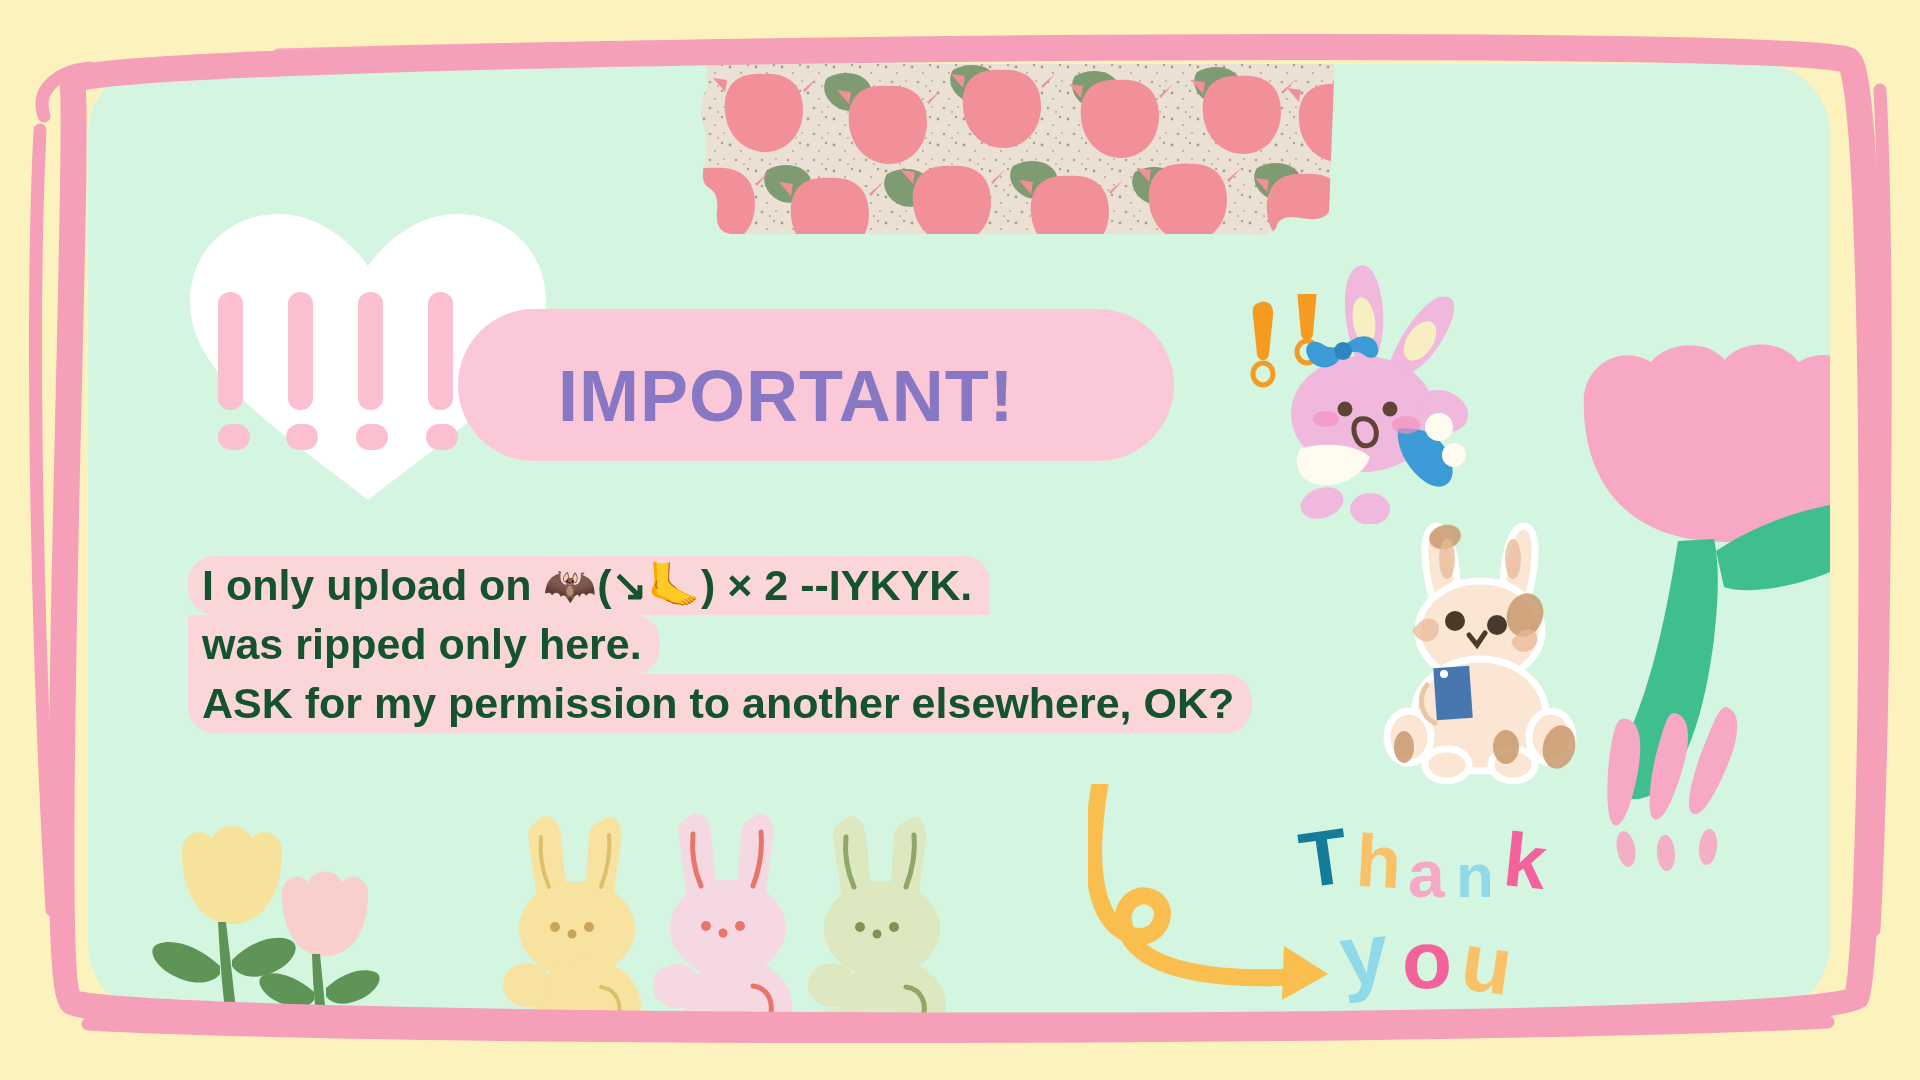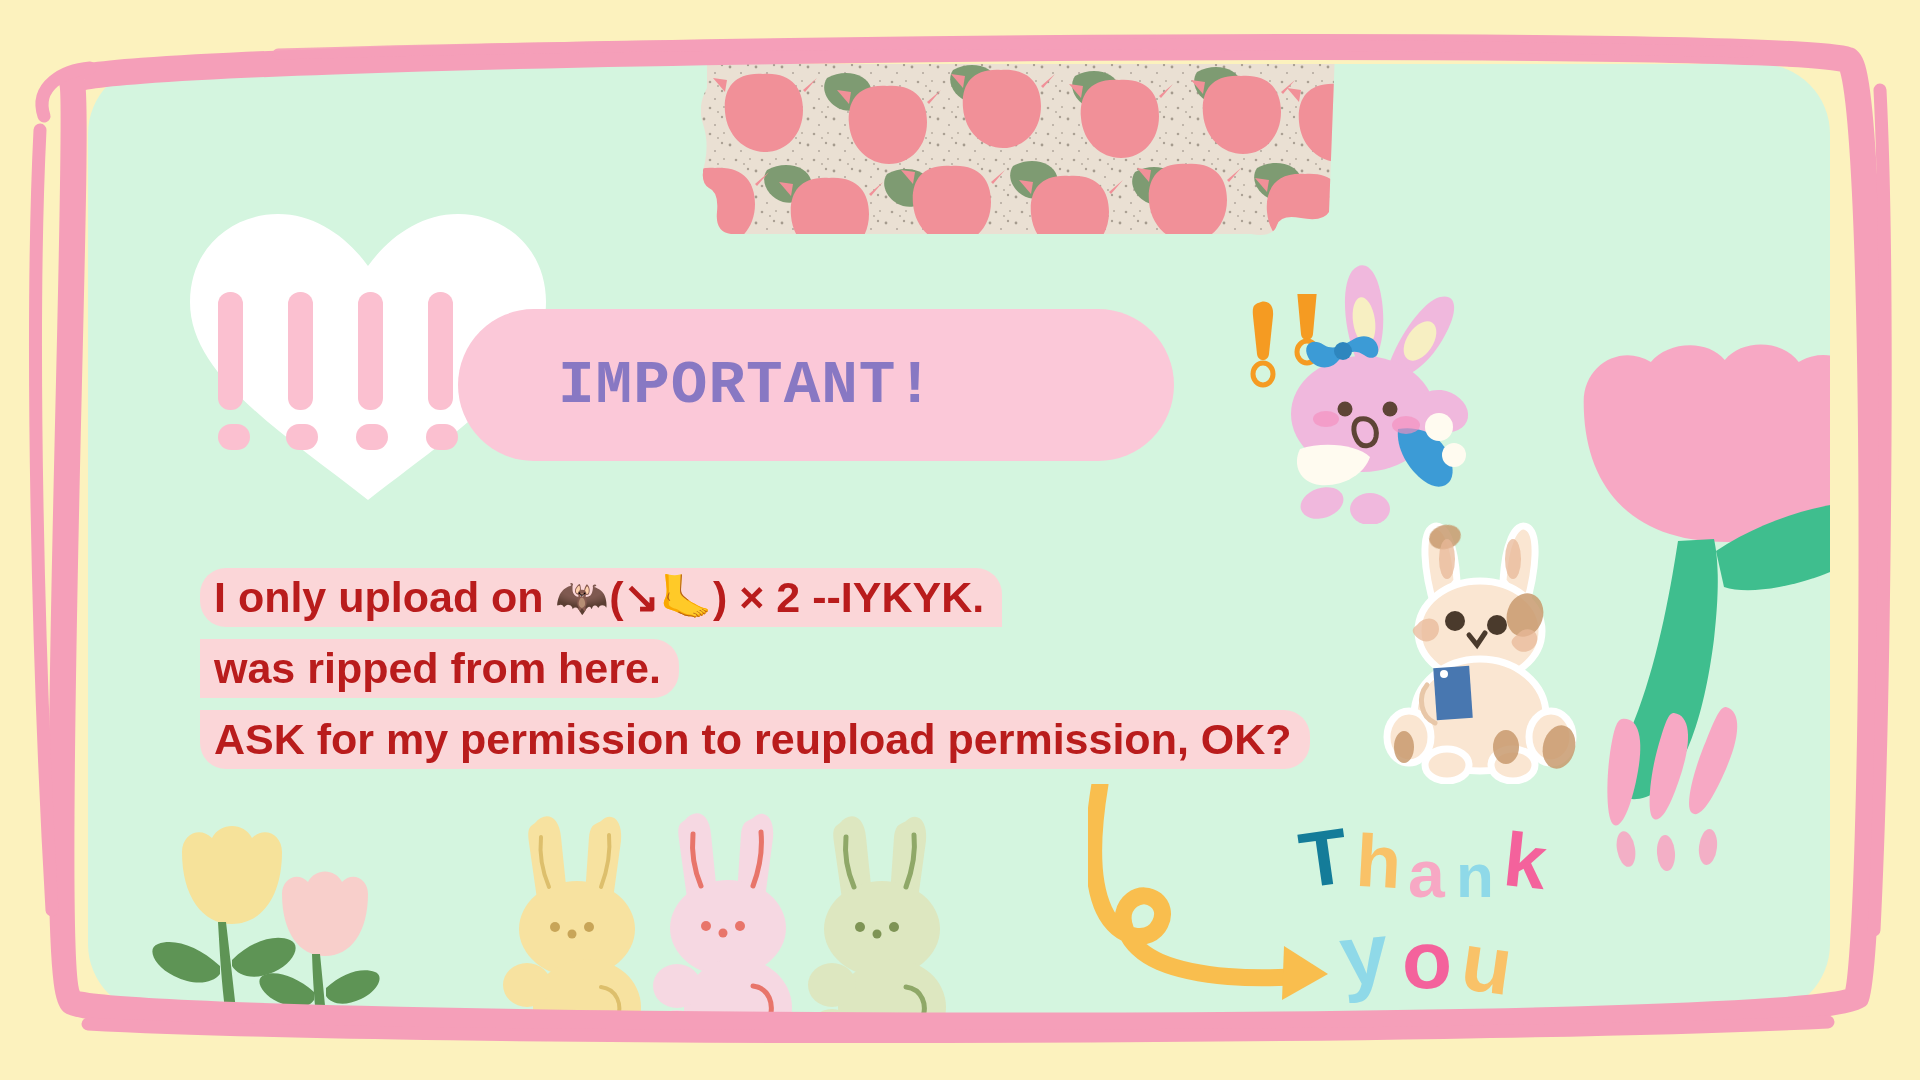--- a/index.html
+++ b/index.html
@@ -30,40 +30,39 @@
 
   
   .heart-wrap{position:absolute;left:90px;top:140px;width:380px;height:260px;}
 
   
   .title-pill{
     position:absolute;left:370px;top:245px;width:716px;height:152px;
     background:#FBC8D8;border-radius:76px;
   }
   .title-text{
-    position:absolute;left:470px;top:262px;width:640px;height:120px;
-    font-size:61px;font-weight:bold;letter-spacing:1px;
+    position:absolute;left:470px;top:272px;width:640px;height:120px;
+    font-size:72px;font-weight:bold;letter-spacing:1px;
     color:#8878C3;line-height:120px;
     white-space:nowrap;
-    font-family:Liberation Mono, monospace;
   }
 
   
   .copy{
     position:absolute;left:100px;top:492px;width:1180px;
   }
   .copy-line{
     display:block;width:max-content;
     background:#FBD6D8;
-    color:#b91c1c;
+    color:#14532d;
     font-size:43px;font-weight:bold;
     line-height:59px;
     padding:0 18px 0 14px;
     border-radius:26px;
-    margin:12px;
+    margin:0;
     white-space:nowrap;
   }
   .copy-line.l1{border-radius:26px 26px 0 26px;}
   .copy-line.l2{border-radius:0 26px 26px 0;}
   .copy-line.l3{border-radius:0 26px 26px 0;}
   .copy-line.l4{border-radius:0 26px 26px 26px;}
 
   
   .tulip-small{position:absolute;}
   .cookie{position:absolute;}
@@ -167,22 +166,22 @@
             <rect x="248" y="220" width="32" height="26" rx="13"></rect>
           </g>
         </svg>
       </div>
 
       <div class="title-pill"></div>
       <div class="title-text">IMPORTANT!</div>
 
       <div class="copy">
         <span class="copy-line l1">I only upload on 🦇(↘🦶) × 2 --IYKYK.</span>
-        <span class="copy-line l3">was ripped from here.</span>
-        <span class="copy-line l4">ASK for my permission to reupload permission, OK?</span>
+        <span class="copy-line l3">was ripped only here.</span>
+        <span class="copy-line l4">ASK for my permission to another elsewhere, OK?</span>
       </div>
 
       <div class="excl-mini" style="left:1155px;top:230px;">
         <svg width="110" height="120" viewBox="0 0 110 120">
           <g fill="#F59B22">
             <path d="M18,8 C26,6 31,12 30,22 L26,60 C25,68 15,68 14,60 L10,22 C9,12 11,10 18,8 Z"></path>
             <ellipse cx="20" cy="80" rx="10" ry="11" fill="none" stroke="#F59B22" stroke-width="5"></ellipse>
             <path d="M62,-18 C70,-20 75,-14 74,-4 L70,40 C69,48 59,48 58,40 L54,-4 C53,-14 55,-16 62,-18 Z"></path>
             <ellipse cx="64" cy="58" rx="10" ry="11" fill="none" stroke="#F59B22" stroke-width="5"></ellipse>
           </g>

